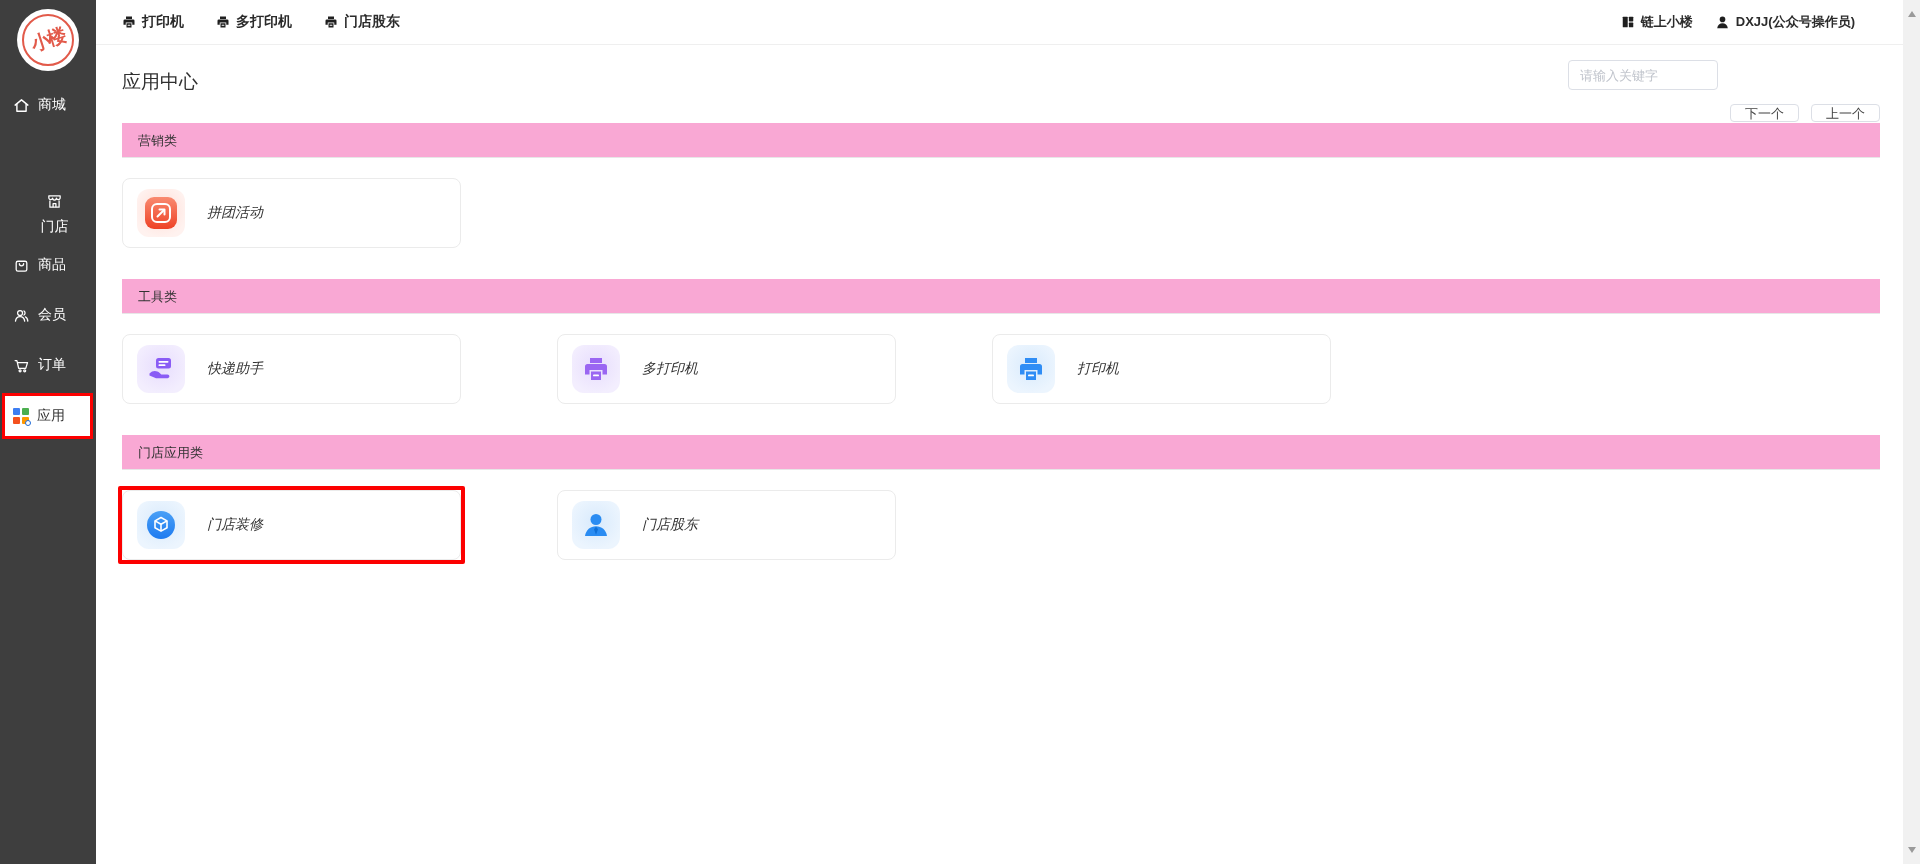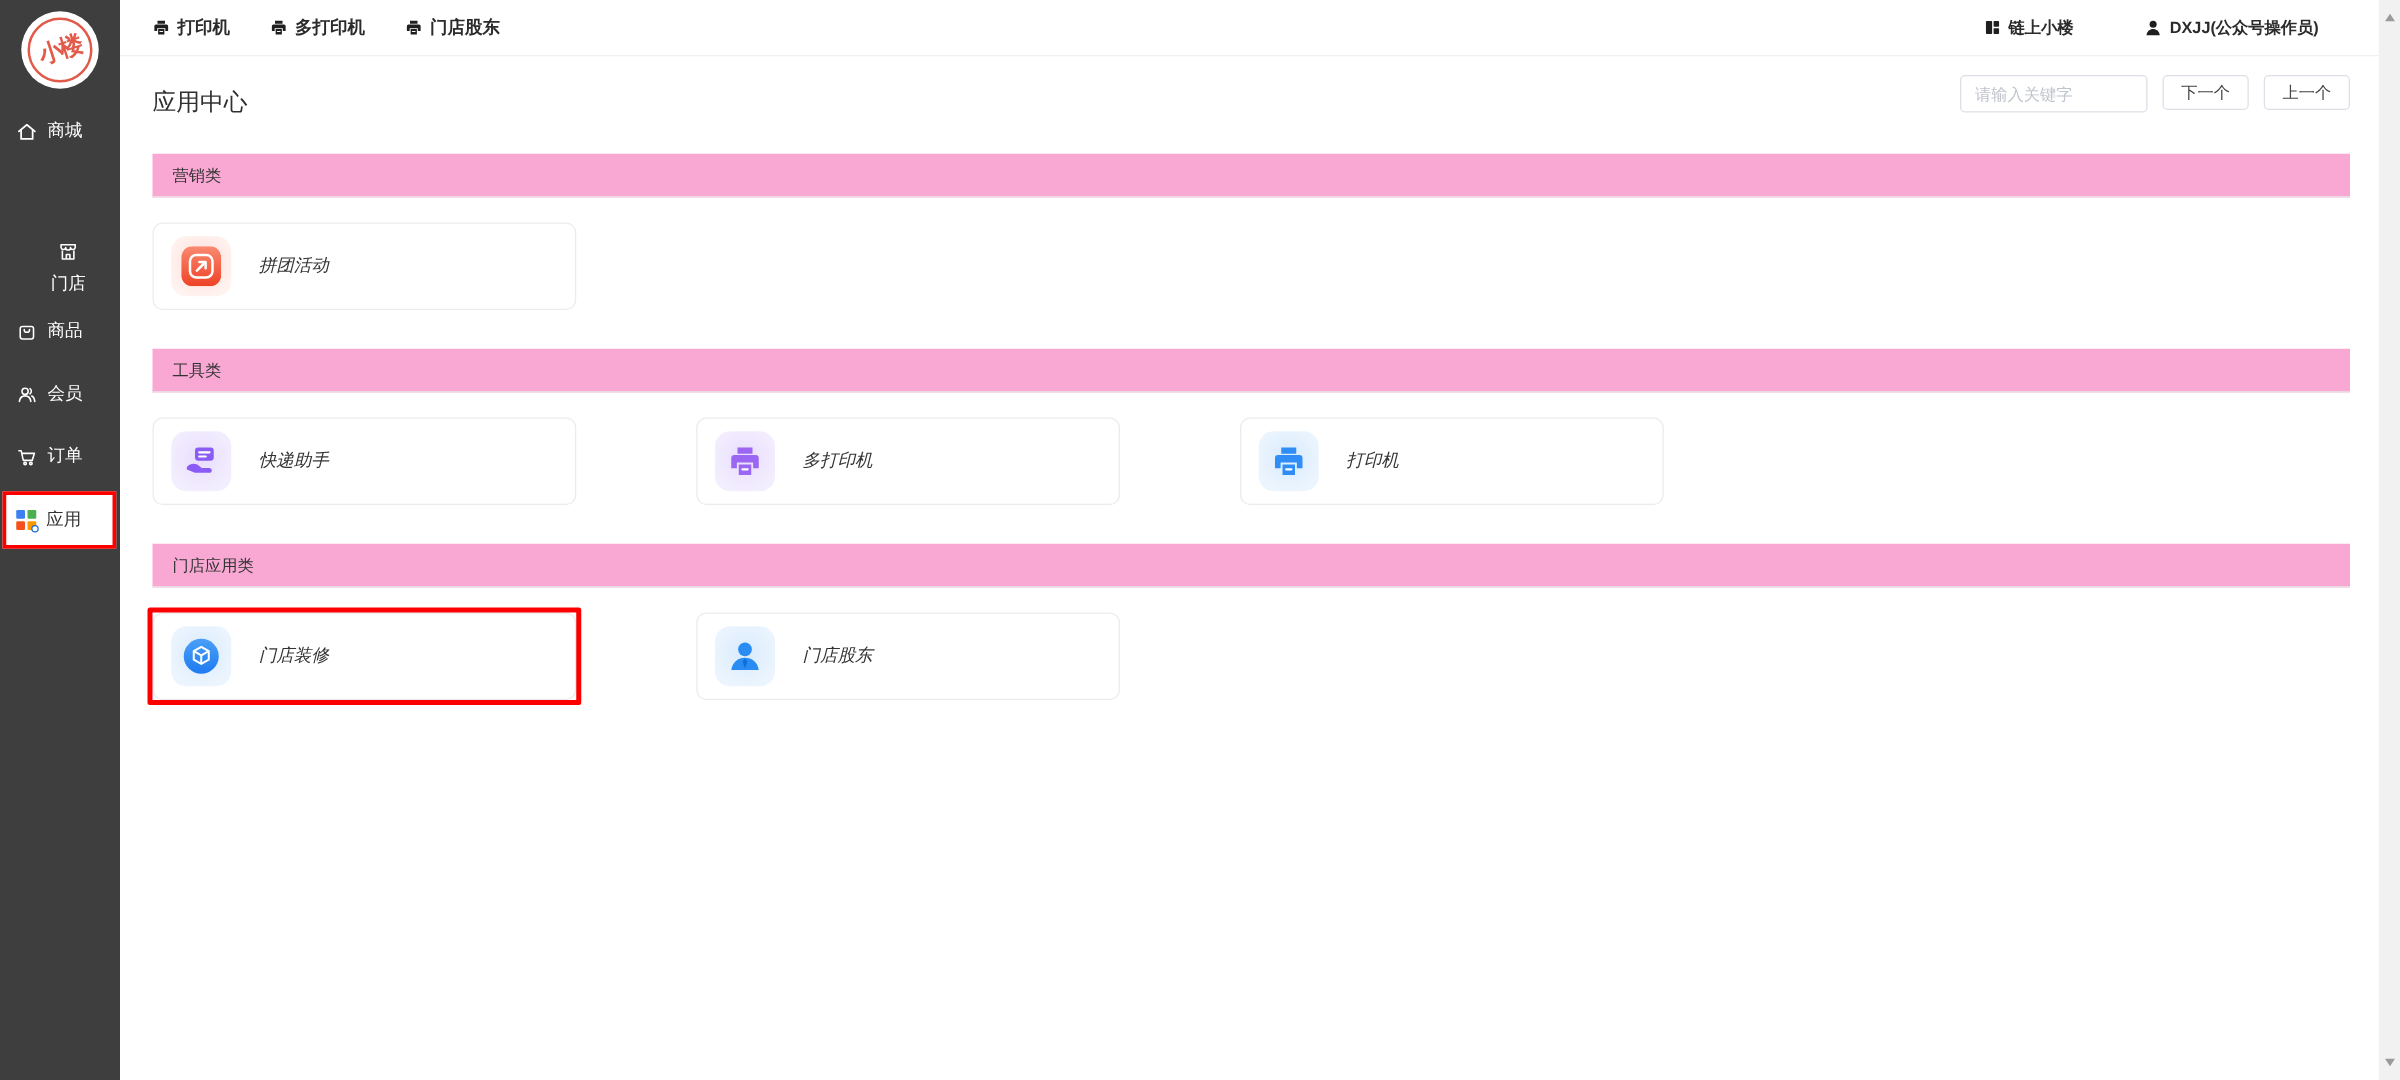--- a/index.html
+++ b/index.html
@@ -33,33 +33,33 @@
   .sq2{right:0;top:0;background:#4caf50;}
   .sq3{left:0;bottom:0;background:#f4511e;}
   .sq4{right:0;bottom:0;background:#ff9800;}
   .appgrid .mag{position:absolute;right:-2px;bottom:-2px;width:6px;height:6px;border:1.6px solid #1f6bd8;
         border-radius:50%;background:#fff;}
   
   .topbar{margin-left:96px;margin-right:17px;height:45px;border-bottom:1px solid #efefef;
         display:flex;align-items:center;justify-content:space-between;padding:0 48px 0 26px;background:#fff;}
   .topbar-left{display:flex;align-items:center;gap:32px;}
   .shortcut{display:flex;align-items:center;gap:6px;font-size:14px;font-weight:bold;color:#2b2b2b;cursor:pointer;}
-  .topbar-right{display:flex;gap:56px;}
+  .topbar-right{display:flex;gap:22px;}
   .tb-chip{display:flex;align-items:center;gap:6px;font-size:13px;font-weight:bold;color:#2b2b2b;cursor:pointer;}
   .icon{display:inline-flex;align-items:center;justify-content:center;}
   
   .content{margin-left:96px;margin-right:17px;padding:0 23px 0 26px;}
   .page-head{position:relative;height:78px;}
   .page-title{font-size:19px;font-weight:400;color:#303030;padding-top:24px;margin:0;}
   .head-controls{position:absolute;right:0;top:15px;display:flex;gap:12px;}
   .search-input{width:150px;height:30px;border:1px solid #dcdfe6;border-radius:4px;padding:0 11px;
         font-size:13px;color:#333;outline:none;font-family:inherit;}
   .search-input::placeholder{color:#c0c4cc;}
-  .btn{height:28px;padding:0 14px;background:#fff;border:1px solid #dcdfe6;border-radius:4px;
-        font-size:13px;color:#444;cursor:pointer;font-family:inherit;}
+  .btn{height:18px;padding:0 14px;background:#fff;border:1px solid #dcdfe6;border-radius:4px;
+        font-size:13px;color:#444;cursor:pointer;font-family:inherit;margin-top:44px;}
   .band{height:35px;line-height:35px;background:#f9a8d4;border-bottom:1px solid #e7e7e7;
         padding-left:16px;font-size:13px;color:#333;}
   .cards{display:flex;gap:96px;margin:20px 0 31px;}
   .card{position:relative;width:339px;height:70px;border:1px solid #ebebeb;border-radius:8px;
         background:#fff;display:flex;align-items:center;padding-left:14px;cursor:pointer;font-style:italic;}
   .card-label{margin-left:22px;font-size:14px;color:#333;}
   .tile{width:48px;height:48px;border-radius:12px;display:flex;align-items:center;justify-content:center;}
   .tile.red{background:radial-gradient(circle at 50% 45%,#ffddd6 0%,#fff2ef 75%);}
   .tile.purple{background:radial-gradient(circle at 50% 45%,#e7ddfd 0%,#f3eefe 75%);}
   .tile.blue{background:radial-gradient(circle at 50% 45%,#d8eafc 0%,#ecf5fe 75%);}

